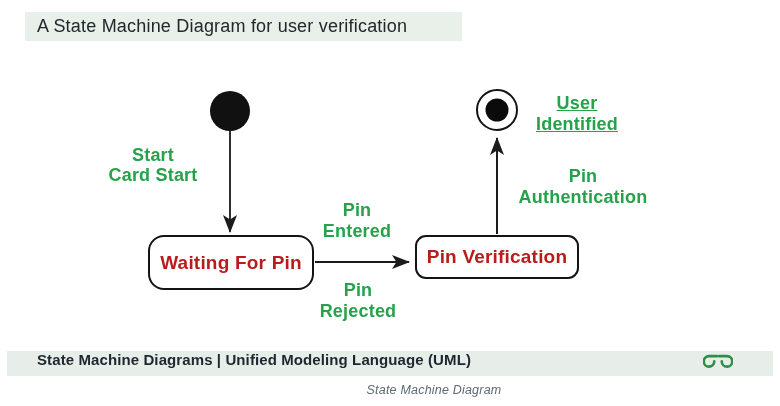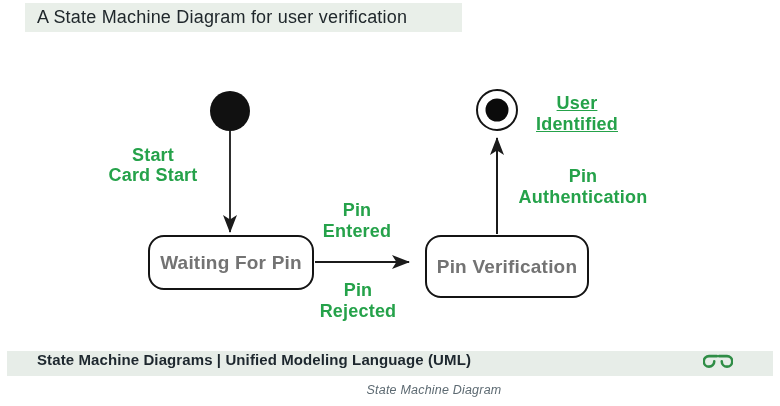--- a/index.html
+++ b/index.html
@@ -1,33 +1,33 @@
 <!DOCTYPE html>
 <html><head>
 <meta charset="utf-8">
 <style>
   html,body{margin:0;padding:0;}
   body{
     width:780px;height:406px;position:relative;background:#ffffff;
     font-family:"Liberation Sans","DejaVu Sans",sans-serif;overflow:hidden;
   }
   .title-bar{
-    position:absolute;left:25px;top:3px;width:437px;height:29px;
+    position:absolute;left:25px;top:12px;width:437px;height:29px;
     background:#e9efe9;display:flex;align-items:center;
     font-size:18px;color:#20282c;letter-spacing:.2px;padding-left:12px;box-sizing:border-box;
   }
   .diagram-svg{position:absolute;left:0;top:0;width:780px;height:406px;}
   .state-box{
     position:absolute;border:2.5px solid #141414;border-radius:16px;
     display:flex;align-items:center;justify-content:center;
-    font-weight:bold;font-size:19px;color:#737373;background:#ffffff;box-sizing:border-box;
+    font-weight:bold;font-size:19px;color:#b91c1c;background:#ffffff;box-sizing:border-box;
     letter-spacing:.2px;
   }
   .box-waiting{left:148px;top:235px;width:166px;height:55px;}
-  .box-verification{left:425px;top:235px;width:164px;height:63px;}
+  .box-verification{left:415px;top:235px;width:164px;height:44px;border-radius:11px;}
   .lbl{
     position:absolute;color:#25a24a;font-weight:bold;font-size:18px;
     text-align:center;white-space:pre-line;line-height:21px;letter-spacing:.2px;
   }
   .lbl-start{left:103px;top:101px;width:100px;margin-top:44px;}
   .lbl-card-swiped{left:73px;top:165px;width:160px;}
   .lbl-pin-entered{left:307px;top:200px;width:100px;}
   .lbl-pin-rejected{left:308px;top:280px;width:100px;}
   .lbl-user-identified{left:527px;top:93px;width:100px;text-decoration:underline;}
   .lbl-pin-auth{left:503px;top:166px;width:160px;}

